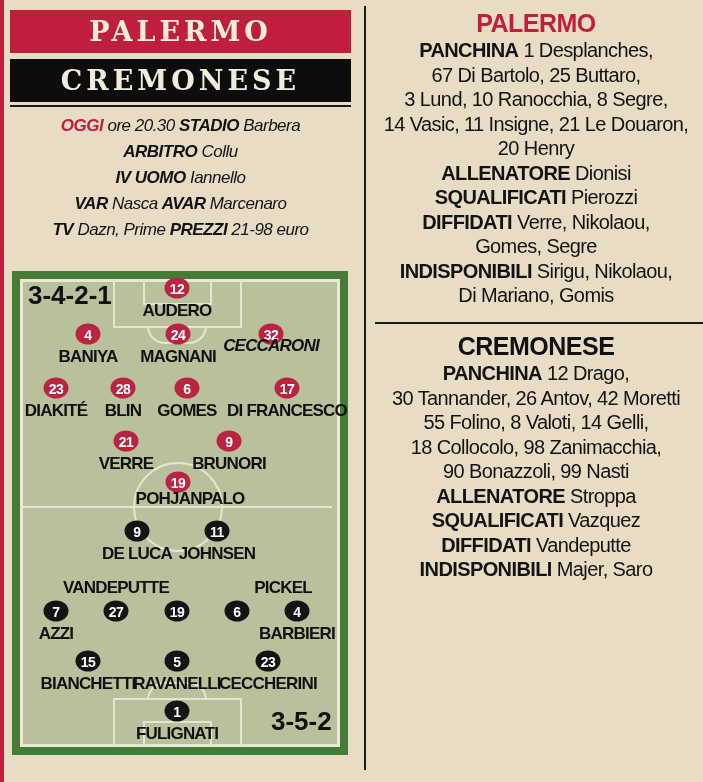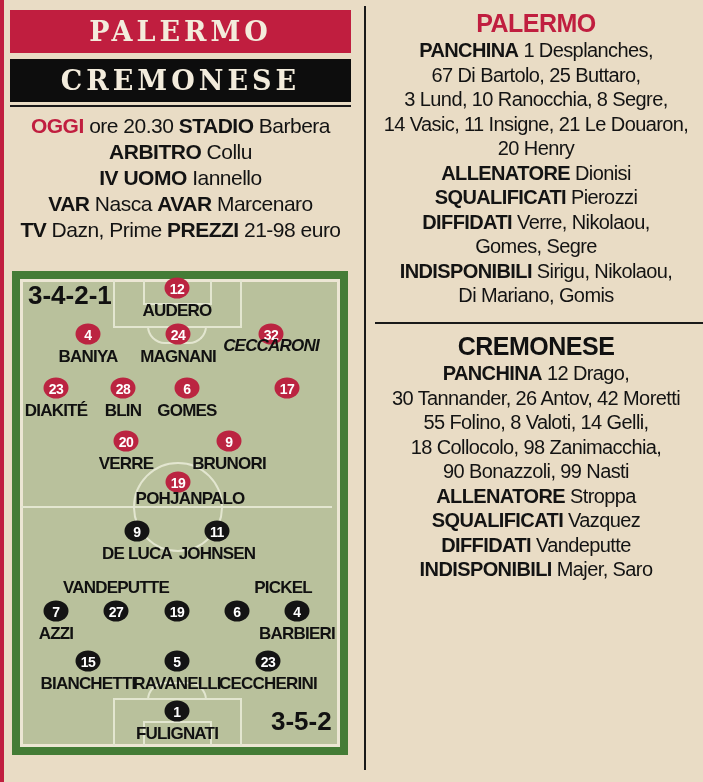--- a/index.html
+++ b/index.html
@@ -18,22 +18,23 @@
     display:flex;align-items:center;justify-content:center;
     color:#f3ecdc;font-family:"DejaVu Serif","Liberation Serif",serif;
     font-weight:bold;font-size:27px;letter-spacing:4px;
   }
   #banner-palermo{top:10px;background:#c01e3f;}
   #banner-cremonese{top:59px;background:#0d0d0d;}
   #banner-rule{top:105px;left:10px;width:341px;height:2px;background:#1a1a1a;}
   
   #match-info{top:113px;left:6px;width:349px;text-align:center;}
   #match-info .line{
-    font-size:21px;line-height:26px;letter-spacing:-0.5px;color:#131313;
+    font-size:17px;line-height:26px;letter-spacing:-0.5px;color:#131313;
     white-space:nowrap;
+    font-style:italic;
   }
   .seg-b{font-weight:bold;}
   .seg-red{color:#c01e3f;font-weight:bold;}
   
   #pitch-frame{
     left:12px;top:271px;width:336px;height:484px;
     background:#447c36;
   }
   #pitch-inner{
     position:absolute;left:8px;top:8px;right:8px;bottom:8px;
@@ -119,21 +120,22 @@
     <div class="player-label" style="left: 178px; top: 347px;">MAGNANI</div>
     <div class="player-circle team-red" style="left: 271px; top: 334px;">32</div>
     <div class="player-label" style="left: 271px; top: 336px; font-style: italic;">CECCARONI</div>
     <div class="player-circle team-red" style="left: 56px; top: 388px;">23</div>
     <div class="player-label" style="left: 56px; top: 401px;">DIAKITÉ</div>
     <div class="player-circle team-red" style="left: 123px; top: 388px;">28</div>
     <div class="player-label" style="left: 123px; top: 401px;">BLIN</div>
     <div class="player-circle team-red" style="left: 187px; top: 388px;">6</div>
     <div class="player-label" style="left: 187px; top: 401px;">GOMES</div>
     <div class="player-circle team-red" style="left: 287px; top: 388px;">17</div>
-    <div class="player-circle team-red" style="left: 126px; top: 441px;">20</div>
+    <div class="player-label" style="left: 287px; top: 401px;">DI FRANCESCO</div>
+    <div class="player-circle team-red" style="left: 126px; top: 441px;">21</div>
     <div class="player-label" style="left: 126px; top: 454px;">VERRE</div>
     <div class="player-circle team-red" style="left: 229px; top: 441px;">9</div>
     <div class="player-label" style="left: 229px; top: 454px;">BRUNORI</div>
     <div class="player-circle team-red" style="left: 178px; top: 482px;">19</div>
     <div class="player-label" style="left: 178px; top: 489px; margin-left: 12px;">POHJANPALO</div>
     <div class="player-circle team-black" style="left: 137px; top: 531px;">9</div>
     <div class="player-label" style="left: 137px; top: 544px;">DE LUCA</div>
     <div class="player-circle team-black" style="left: 217px; top: 531px;">11</div>
     <div class="player-label" style="left: 217px; top: 544px;">JOHNSEN</div>
     <div class="player-circle team-black" style="left: 56px; top: 611px;">7</div>

